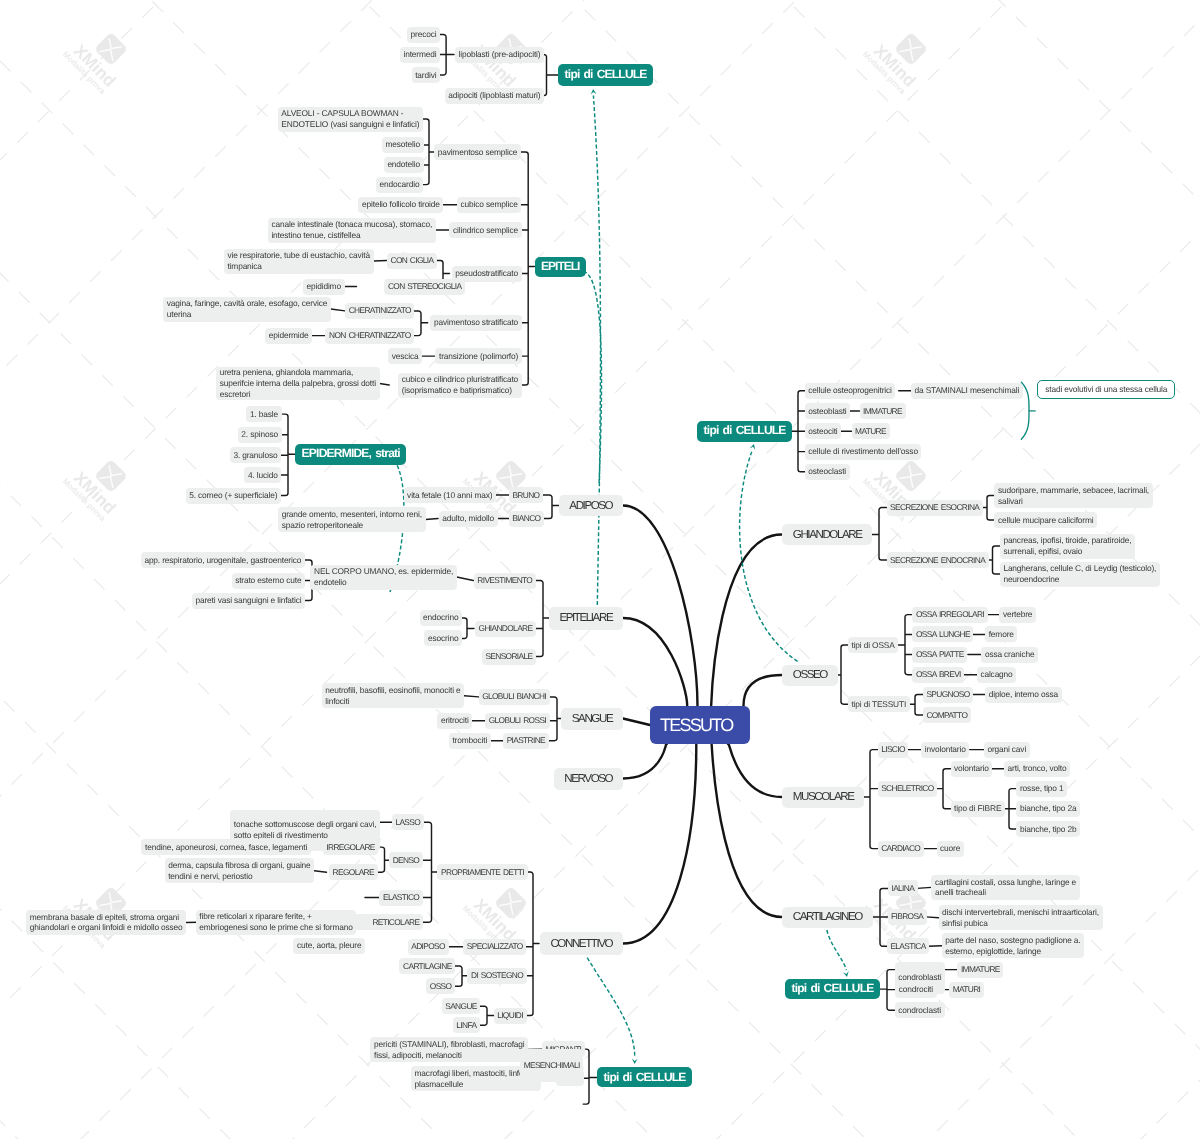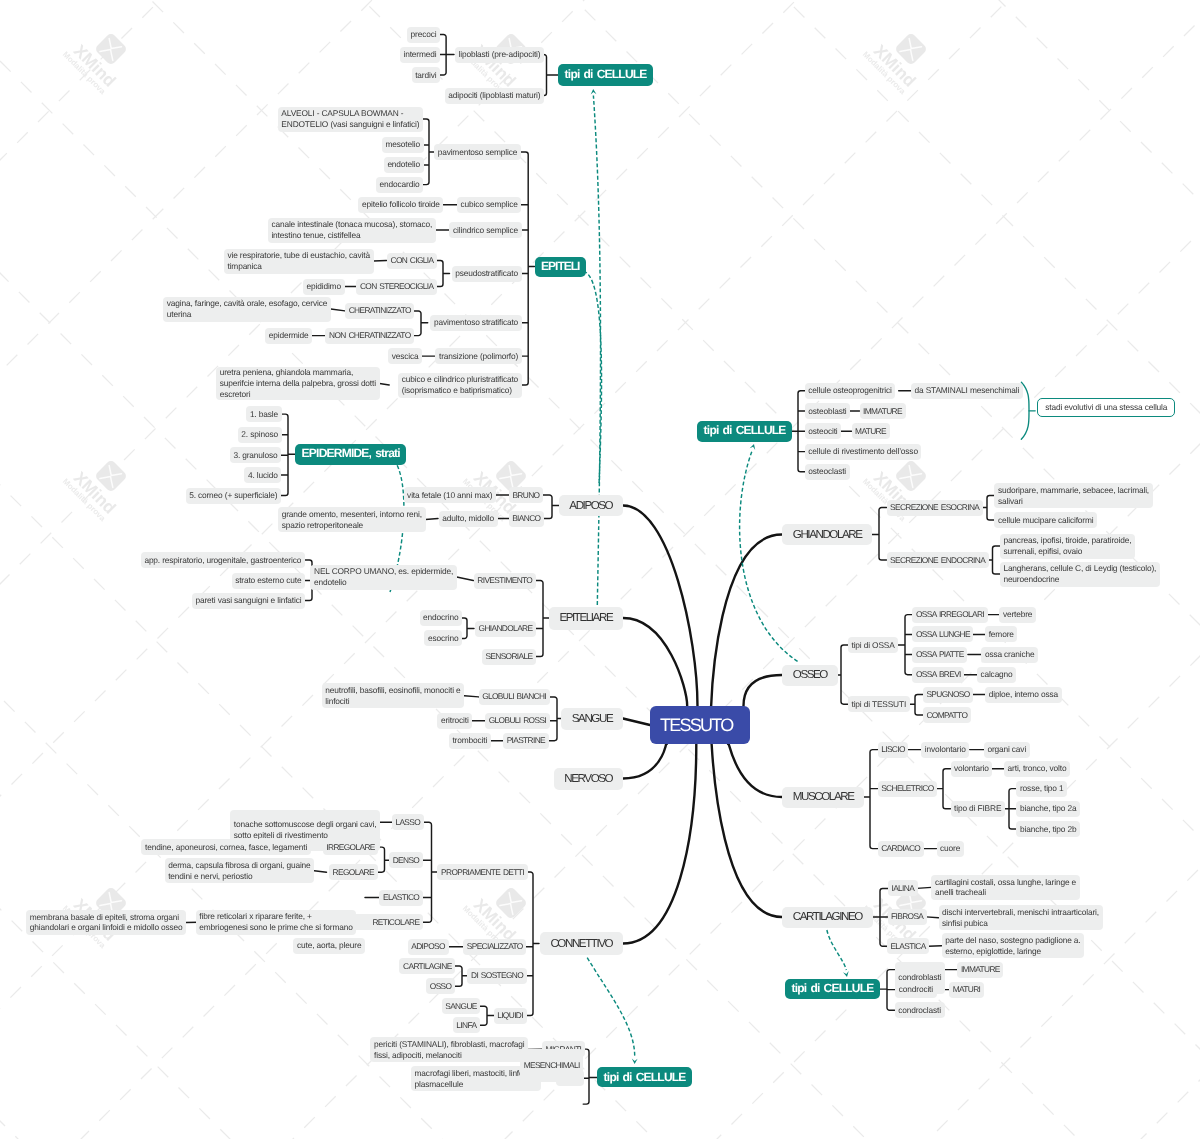--- a/index.html
+++ b/index.html
@@ -390,21 +390,21 @@
     </div>
 <div class="node pill" style="right:678.5px;top:265.5px;height:16.0px;">
       <span>pseudostratificato</span>
     </div>
 <div class="node pill caps" style="right:763.0px;top:252.5px;height:16.0px;">
       <span>CON CIGLIA</span>
     </div>
 <div class="node pill" style="right:826.5px;top:248.5px;height:25.0px;">
       <span>vie respiratorie, tube di eustachio, cavità<br>timpanica</span>
     </div>
-<div class="node pill caps" style="right:763.0px;top:278.5px;height:16.0px;">
+<div class="node pill caps" style="right:735px;top:278.5px;height:16.0px;">
       <span>CON STEREOCIGLIA</span>
     </div>
 <div class="node pill" style="right:855.5px;top:278.5px;height:16.0px;">
       <span>epididimo</span>
     </div>
 <div class="node pill" style="right:678.3px;top:314.7px;height:16.0px;">
       <span>pavimentoso stratificato</span>
     </div>
 <div class="node pill caps" style="right:785.6px;top:302.9px;height:16.0px;">
       <span>CHERATINIZZATO</span>
@@ -609,21 +609,21 @@
     </div>
 <div class="node pill caps" style="left:851.5px;top:423.2px;height:16.0px;">
       <span>MATURE</span>
     </div>
 <div class="node pill" style="left:804.7px;top:443.6px;height:16.0px;">
       <span>cellule di rivestimento dell’osso</span>
     </div>
 <div class="node pill" style="left:804.7px;top:463.8px;height:16.0px;">
       <span>osteoclasti</span>
     </div>
-<div class="node outline" style="left:1037.3px;top:398px;height:19.0px;">
+<div class="node outline" style="left:1037.3px;top:380px;height:19.0px;">
       <span>stadi evolutivi di una stessa cellula</span>
     </div>
 <div class="node pill caps" style="left:886.5px;top:499.5px;height:16.0px;">
       <span>SECREZIONE ESOCRINA</span>
     </div>
 <div class="node pill" style="left:994.4px;top:483.0px;height:25.0px;">
       <span>sudoripare, mammarie, sebacee, lacrimali,<br>salivari</span>
     </div>
 <div class="node pill" style="left:994.4px;top:512.0px;height:16.0px;">
       <span>cellule mucipare caliciformi</span>

